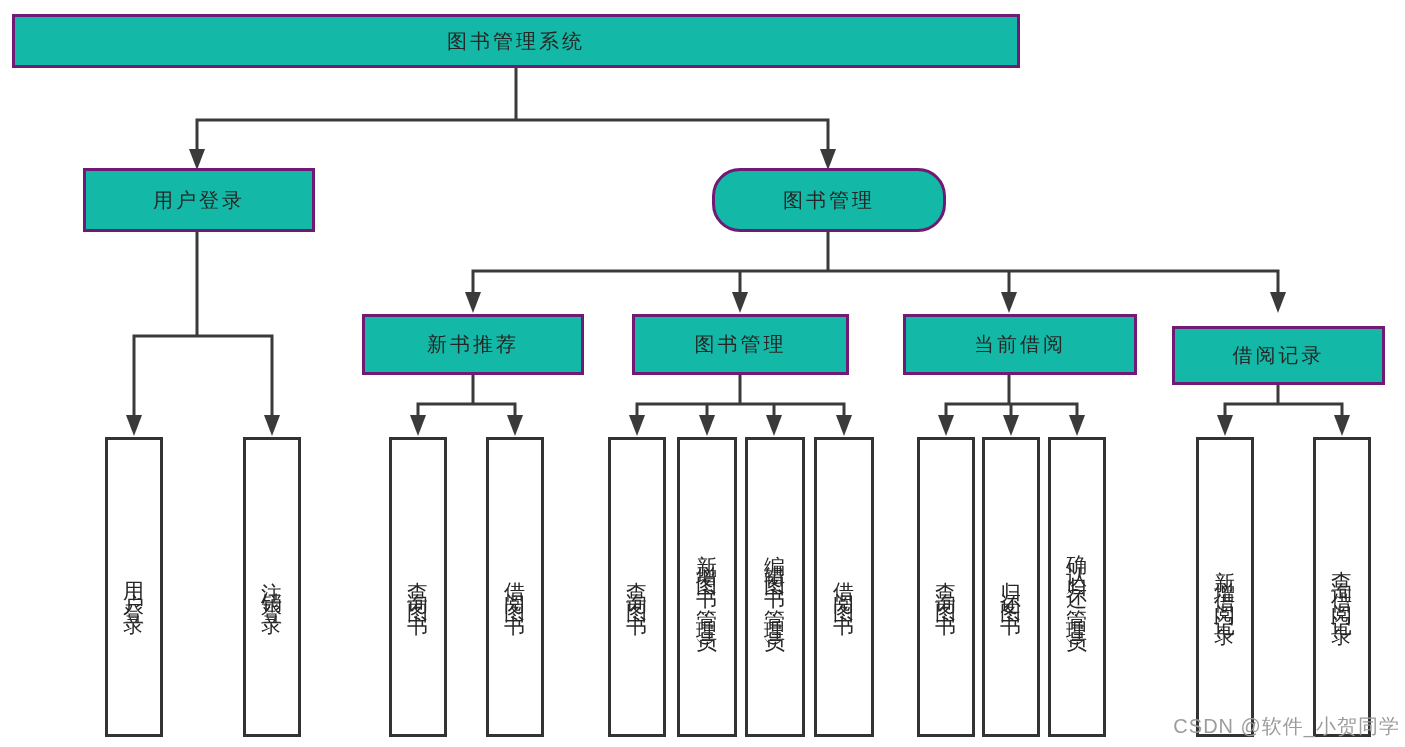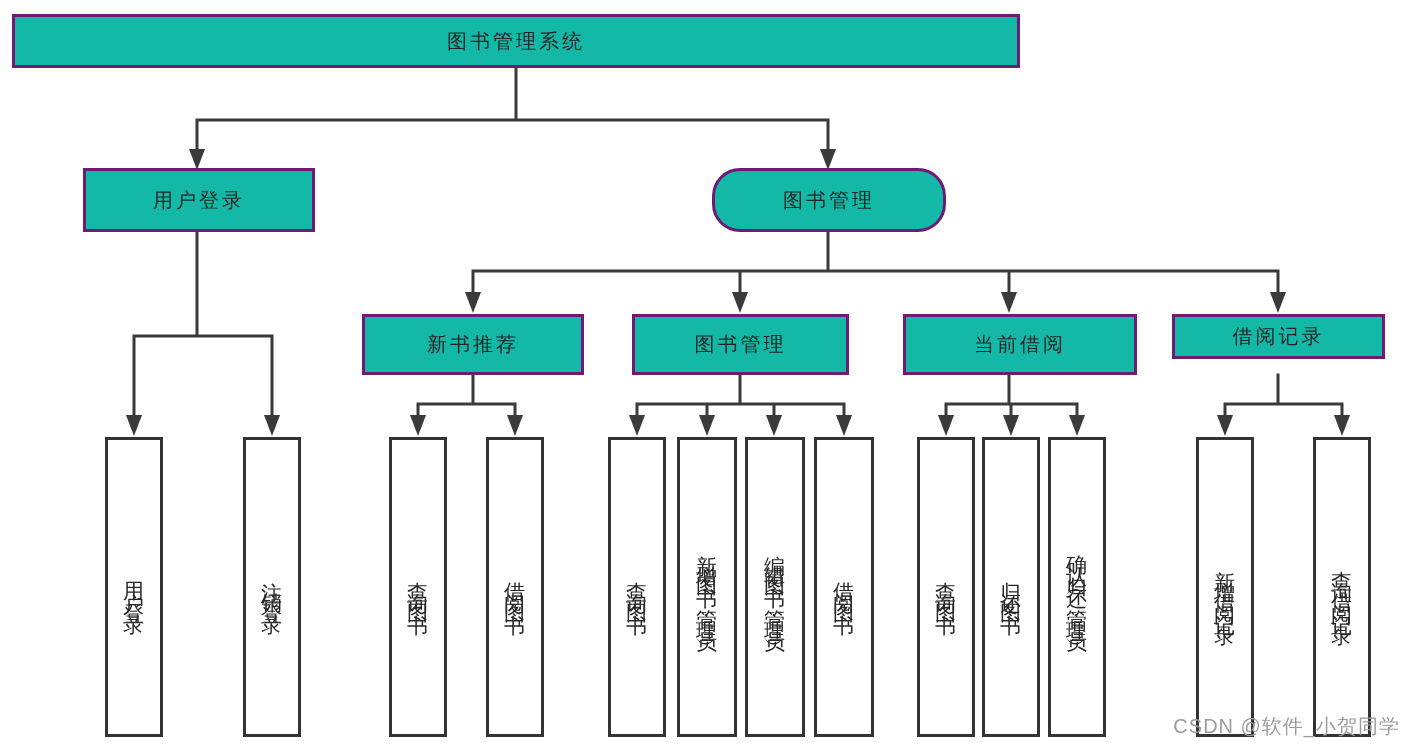--- a/index.html
+++ b/index.html
@@ -98,21 +98,21 @@
   </svg>
 
   <div class="hnode" style="left:12px; top:14px; width:1008px; height:54px;">图书管理系统</div>
 
   <div class="hnode" style="left:83px; top:168px; width:232px; height:64px;">用户登录</div>
   <div class="hnode" style="left:712px; top:168px; width:234px; height:64px;border-radius:28px;">图书管理</div>
 
   <div class="hnode" style="left:362px; top:314px; width:222px; height:61px;">新书推荐</div>
   <div class="hnode" style="left:632px; top:314px; width:217px; height:61px;">图书管理</div>
   <div class="hnode" style="left:903px; top:314px; width:234px; height:61px;">当前借阅</div>
-  <div class="hnode" style="left:1172px; top:314px; width:213px; height:45px;">借阅记录</div>
+  <div class="hnode" style="left:1172px; top:326px; width:213px; height:59px;">借阅记录</div>
 
   <div class="vnode" style="left:105px;">
     <span>用户登录</span>
   </div>
   <div class="vnode" style="left:243px;">
     <span>注销登录</span>
   </div>
 
   <div class="vnode" style="left:389px;">
     <span>查询图书</span>

